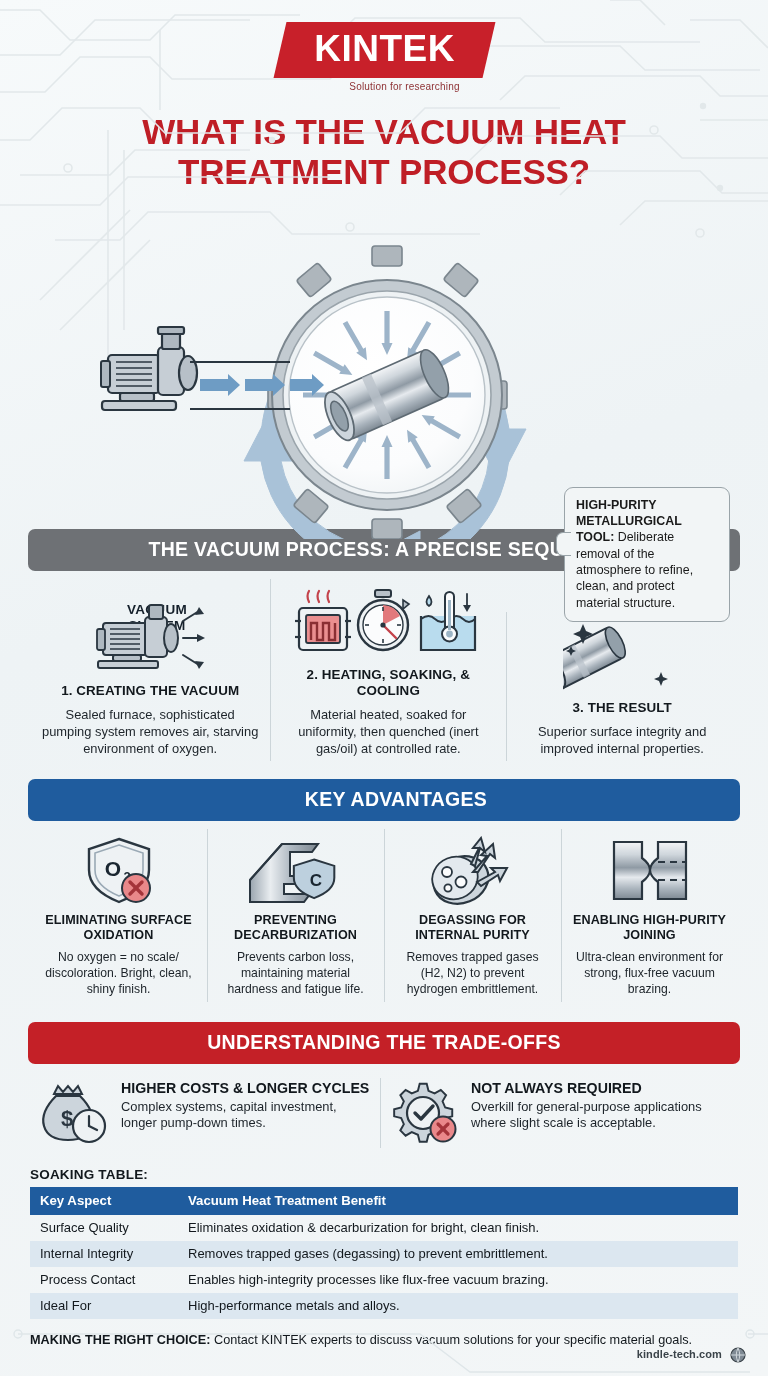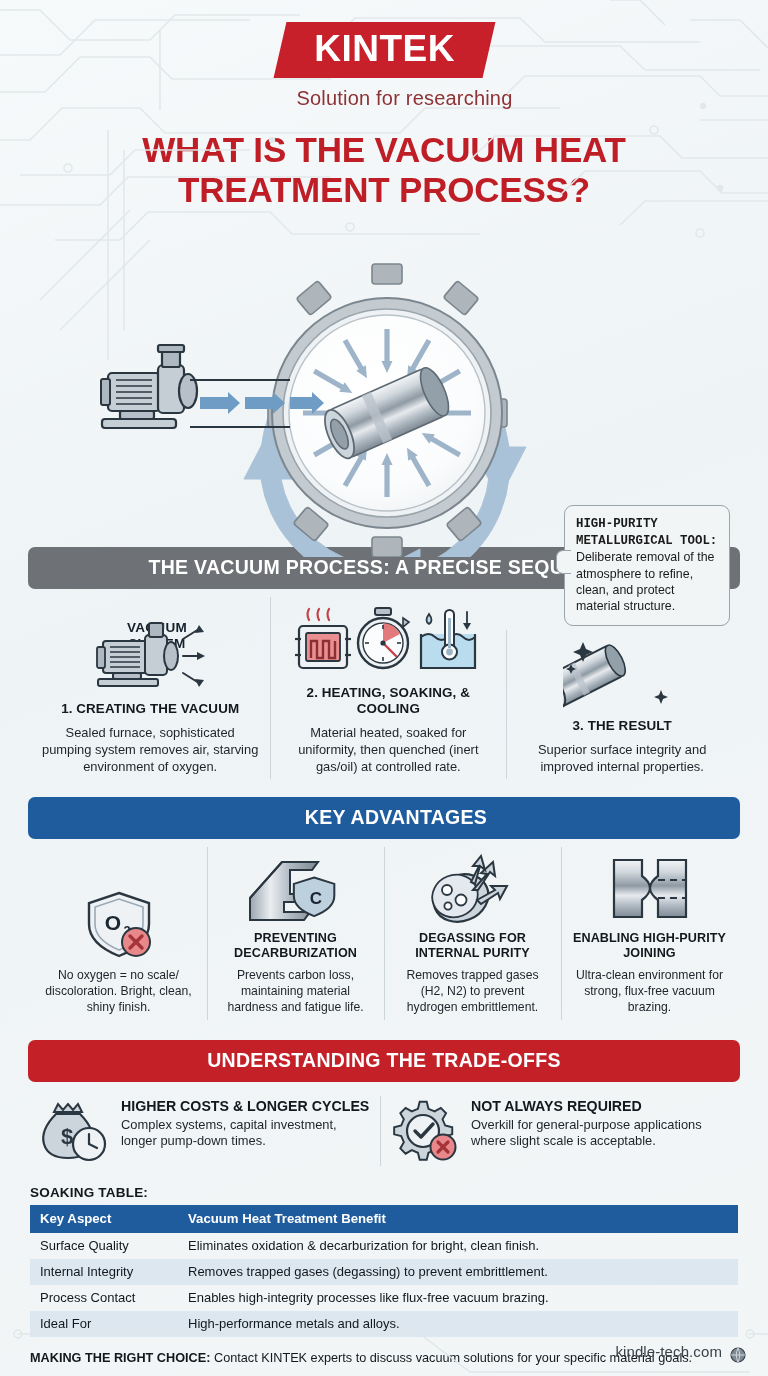--- a/index.html
+++ b/index.html
@@ -44,22 +44,22 @@
     font-weight: bold;
     letter-spacing: 0.5px;
     padding: 6px 34px 8px 34px;
     transform: skewX(-13deg);
   }
   .brand-badge span {
     display: inline-block;
     transform: skewX(13deg);
   }
   .brand-tagline {
-    margin-top: 9px;
-    font-size: 20px;
+    margin-top: 3px;
+    font-size: 10px;
     color: #8e3235;
     letter-spacing: 0.2px;
     padding-left: 41px;
   }
 
   .main-title {
     margin-top: 20px;
     text-align: center;
     color: #bf1e26;
     font-size: 35px;
@@ -96,21 +96,21 @@
     top: 288px;
     width: 166px;
     background: #f2f5f6;
     border: 1.4px solid #9aa4a9;
     border-radius: 9px;
     padding: 9px 10px 10px 11px;
     font-size: 12.4px;
     line-height: 1.32;
     color: #1a1a1a;
   }
-  .callout b { font-weight: bold; font-family: Liberation Mono, monospace; }
+  .callout b { font-weight: bold; }
   .callout::before {
     content: "";
     position: absolute;
     left: -9px;
     top: 44px;
     width: 14px;
     height: 22px;
     background: #f2f5f6;
     border-left: 1.4px solid #9aa4a9;
     border-top: 1.4px solid #9aa4a9;
@@ -254,23 +254,24 @@
     margin: 13px 30px 12px;
     font-size: 12.7px;
     color: #12181d;
     line-height: 1.3;
   }
   .footer-note b { font-weight: bold; }
   .site {
     position: absolute;
     right: 46px;
     bottom: 16px;
-    font-size: 15px;
+    font-size: 11px;
     color: #3a4349;
     letter-spacing: 0.1px;
+    font-weight: bold;
   }
   .site-globe {
     position: absolute;
     right: 22px;
     bottom: 13px;
   }
 </style>
 </head>
 <body>
 
@@ -606,20 +607,21 @@
           <path d="M46 9 L70 17 L70 34 Q70 50 46 60 Q22 50 22 34 L22 17 Z" fill="none" stroke="#9aa9b5" stroke-width="1.6"></path>
           <text x="40" y="40" font-family="'Liberation Sans',sans-serif" font-size="21" font-weight="bold" fill="#1a2630" text-anchor="middle">O</text>
           <text x="54" y="45" font-family="'Liberation Sans',sans-serif" font-size="13" font-weight="bold" fill="#1a2630" text-anchor="middle">2</text>
           <circle cx="63" cy="52" r="14" fill="#e9888a" stroke="#2a3640" stroke-width="2"></circle>
           <g stroke="#a4343a" stroke-width="3.4" stroke-linecap="round">
             <line x1="57" y1="46" x2="69" y2="58"></line>
             <line x1="69" y1="46" x2="57" y2="58"></line>
           </g>
         </svg>
       </div>
+      <div class="col-title">ELIMINATING SURFACE OXIDATION</div>
       <div class="col-body">No oxygen = no scale/ discoloration. Bright, clean, shiny finish.</div>
     </div>
 
     <div class="col">
       <div class="col-icon">
         <svg width="100" height="70" viewBox="0 0 100 70">
           <g>
             <path d="M4 44 L36 8 L72 8 L66 16 L44 16 L44 40 L66 40 L60 48 L38 48 L38 58 L64 58 L58 66 L4 66 Z" fill="url(#metalG2)" stroke="#2a3640" stroke-width="2"></path>
             <path d="M4 44 L36 8" fill="none" stroke="#2a3640" stroke-width="2"></path>
             <path d="M4 44 L4 66" fill="none" stroke="#2a3640" stroke-width="2"></path>

